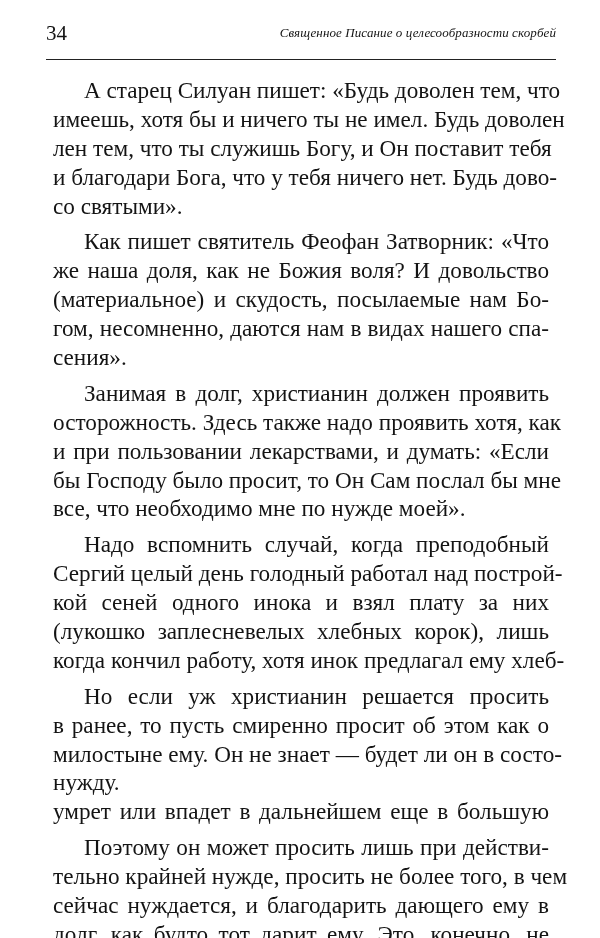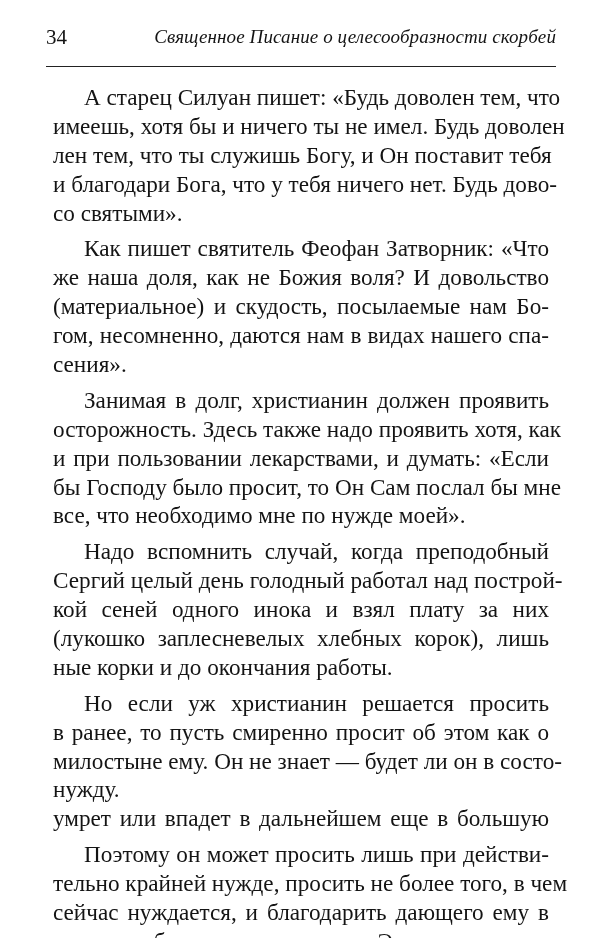--- a/index.html
+++ b/index.html
@@ -1,24 +1,24 @@
 <!DOCTYPE html>
 <html><head>
 <meta charset="utf-8">
 <style>
   html, body { margin: 0; padding: 0; background: #ffffff; }
   body { width: 600px; height: 938px; position: relative; overflow: hidden; color: #141414; }
   .page { position: absolute; left: 46px; top: 18px; width: 510px; }
   .running-head {
-    display: flex; justify-content: space-between; align-items: flex-end;
-    height: 30px; border-bottom: 1.5px solid #222; padding-bottom: 18px;
+    display: flex; justify-content: space-between; align-items: center;
+    height: 30px; border-bottom: 1.5px solid #222; padding-bottom: 11px;
     font-family: "Liberation Serif", serif;
   }
   .page-number { font-size: 21px; line-height: 22px; }
-  .head-title { font-size: 19px; font-style: italic; line-height: 22px; letter-spacing: 0.1px; }
+  .head-title { font-size: 13px; font-style: italic; line-height: 22px; letter-spacing: 0.1px; }
   .body-text { margin-top: 16px; font-family: "Liberation Serif", serif; font-size: 23.2px; line-height: 28.9px; }
   .para { margin: 7px; }
   .line { display: block; text-align: justify; text-align-last: justify; white-space: nowrap; height: 28.9px; }
   .line.last { text-align-last: left; }
   .line.indent { padding-left: 31px; }
 </style>
 </head>
 <body>
 
 <div class="page">
@@ -46,21 +46,21 @@
         <span class="line">осторожность. Здесь также надо проявить хотя, как</span>
         <span class="line">и при пользовании лекарствами, и думать: «Если</span>
         <span class="line">бы Господу было просит, то Он Сам послал бы мне</span>
         <span class="line last">все, что необходимо мне по нужде моей».</span>
       </p>
       <p class="para">
         <span class="line indent">Надо вспомнить случай, когда преподобный</span>
         <span class="line">Сергий целый день голодный работал над построй-</span>
         <span class="line">кой сеней одного инока и взял плату за них</span>
         <span class="line">(лукошко заплесневелых хлебных корок), лишь</span>
-        <span class="line last">ные корки и до окончания работы.</span>
+        <span class="line">когда кончил работу, хотя инок предлагал ему хлеб-</span>
       </p>
       <p class="para">
         <span class="line indent">Но если уж христианин решается просить</span>
         <span class="line">в ранее, то пусть смиренно просит об этом как о</span>
         <span class="line">милостыне ему. Он не знает — будет ли он в состо-</span>
         <span class="line last">нужду.</span>
         <span class="line">умрет или впадет в дальнейшем еще в большую</span>
       </p>
       <p class="para">
         <span class="line indent">Поэтому он может просить лишь при действи-</span>

